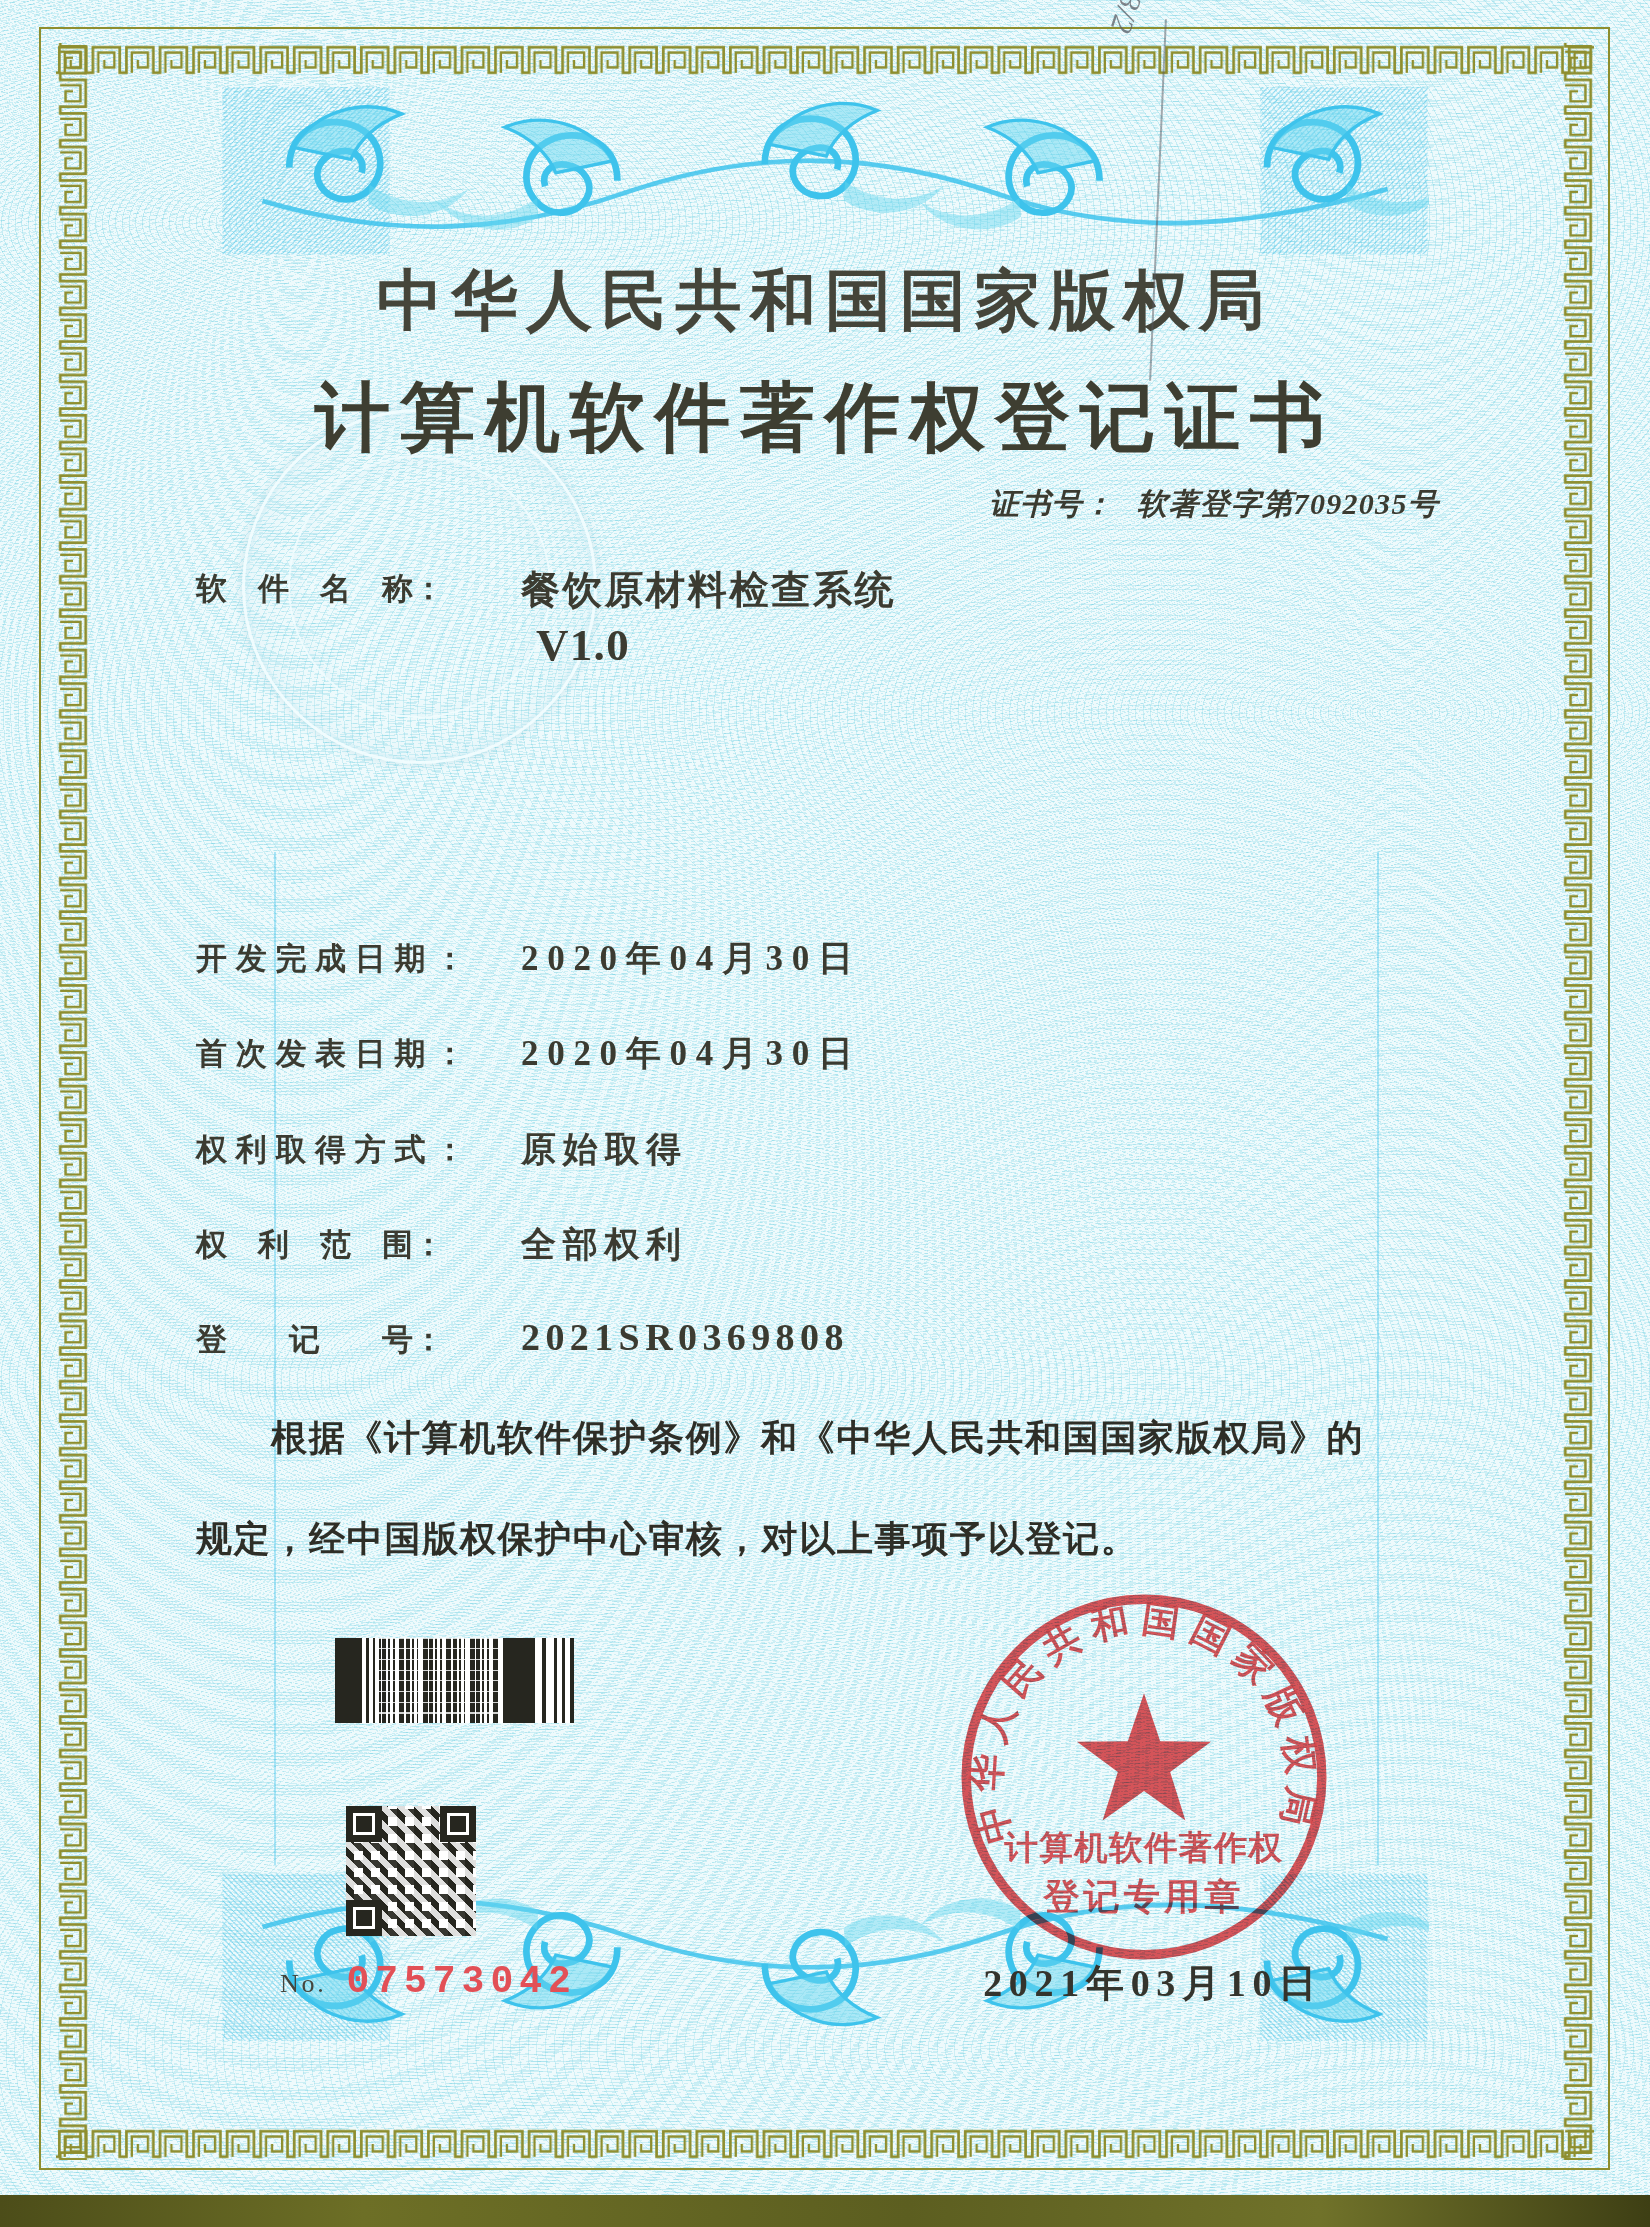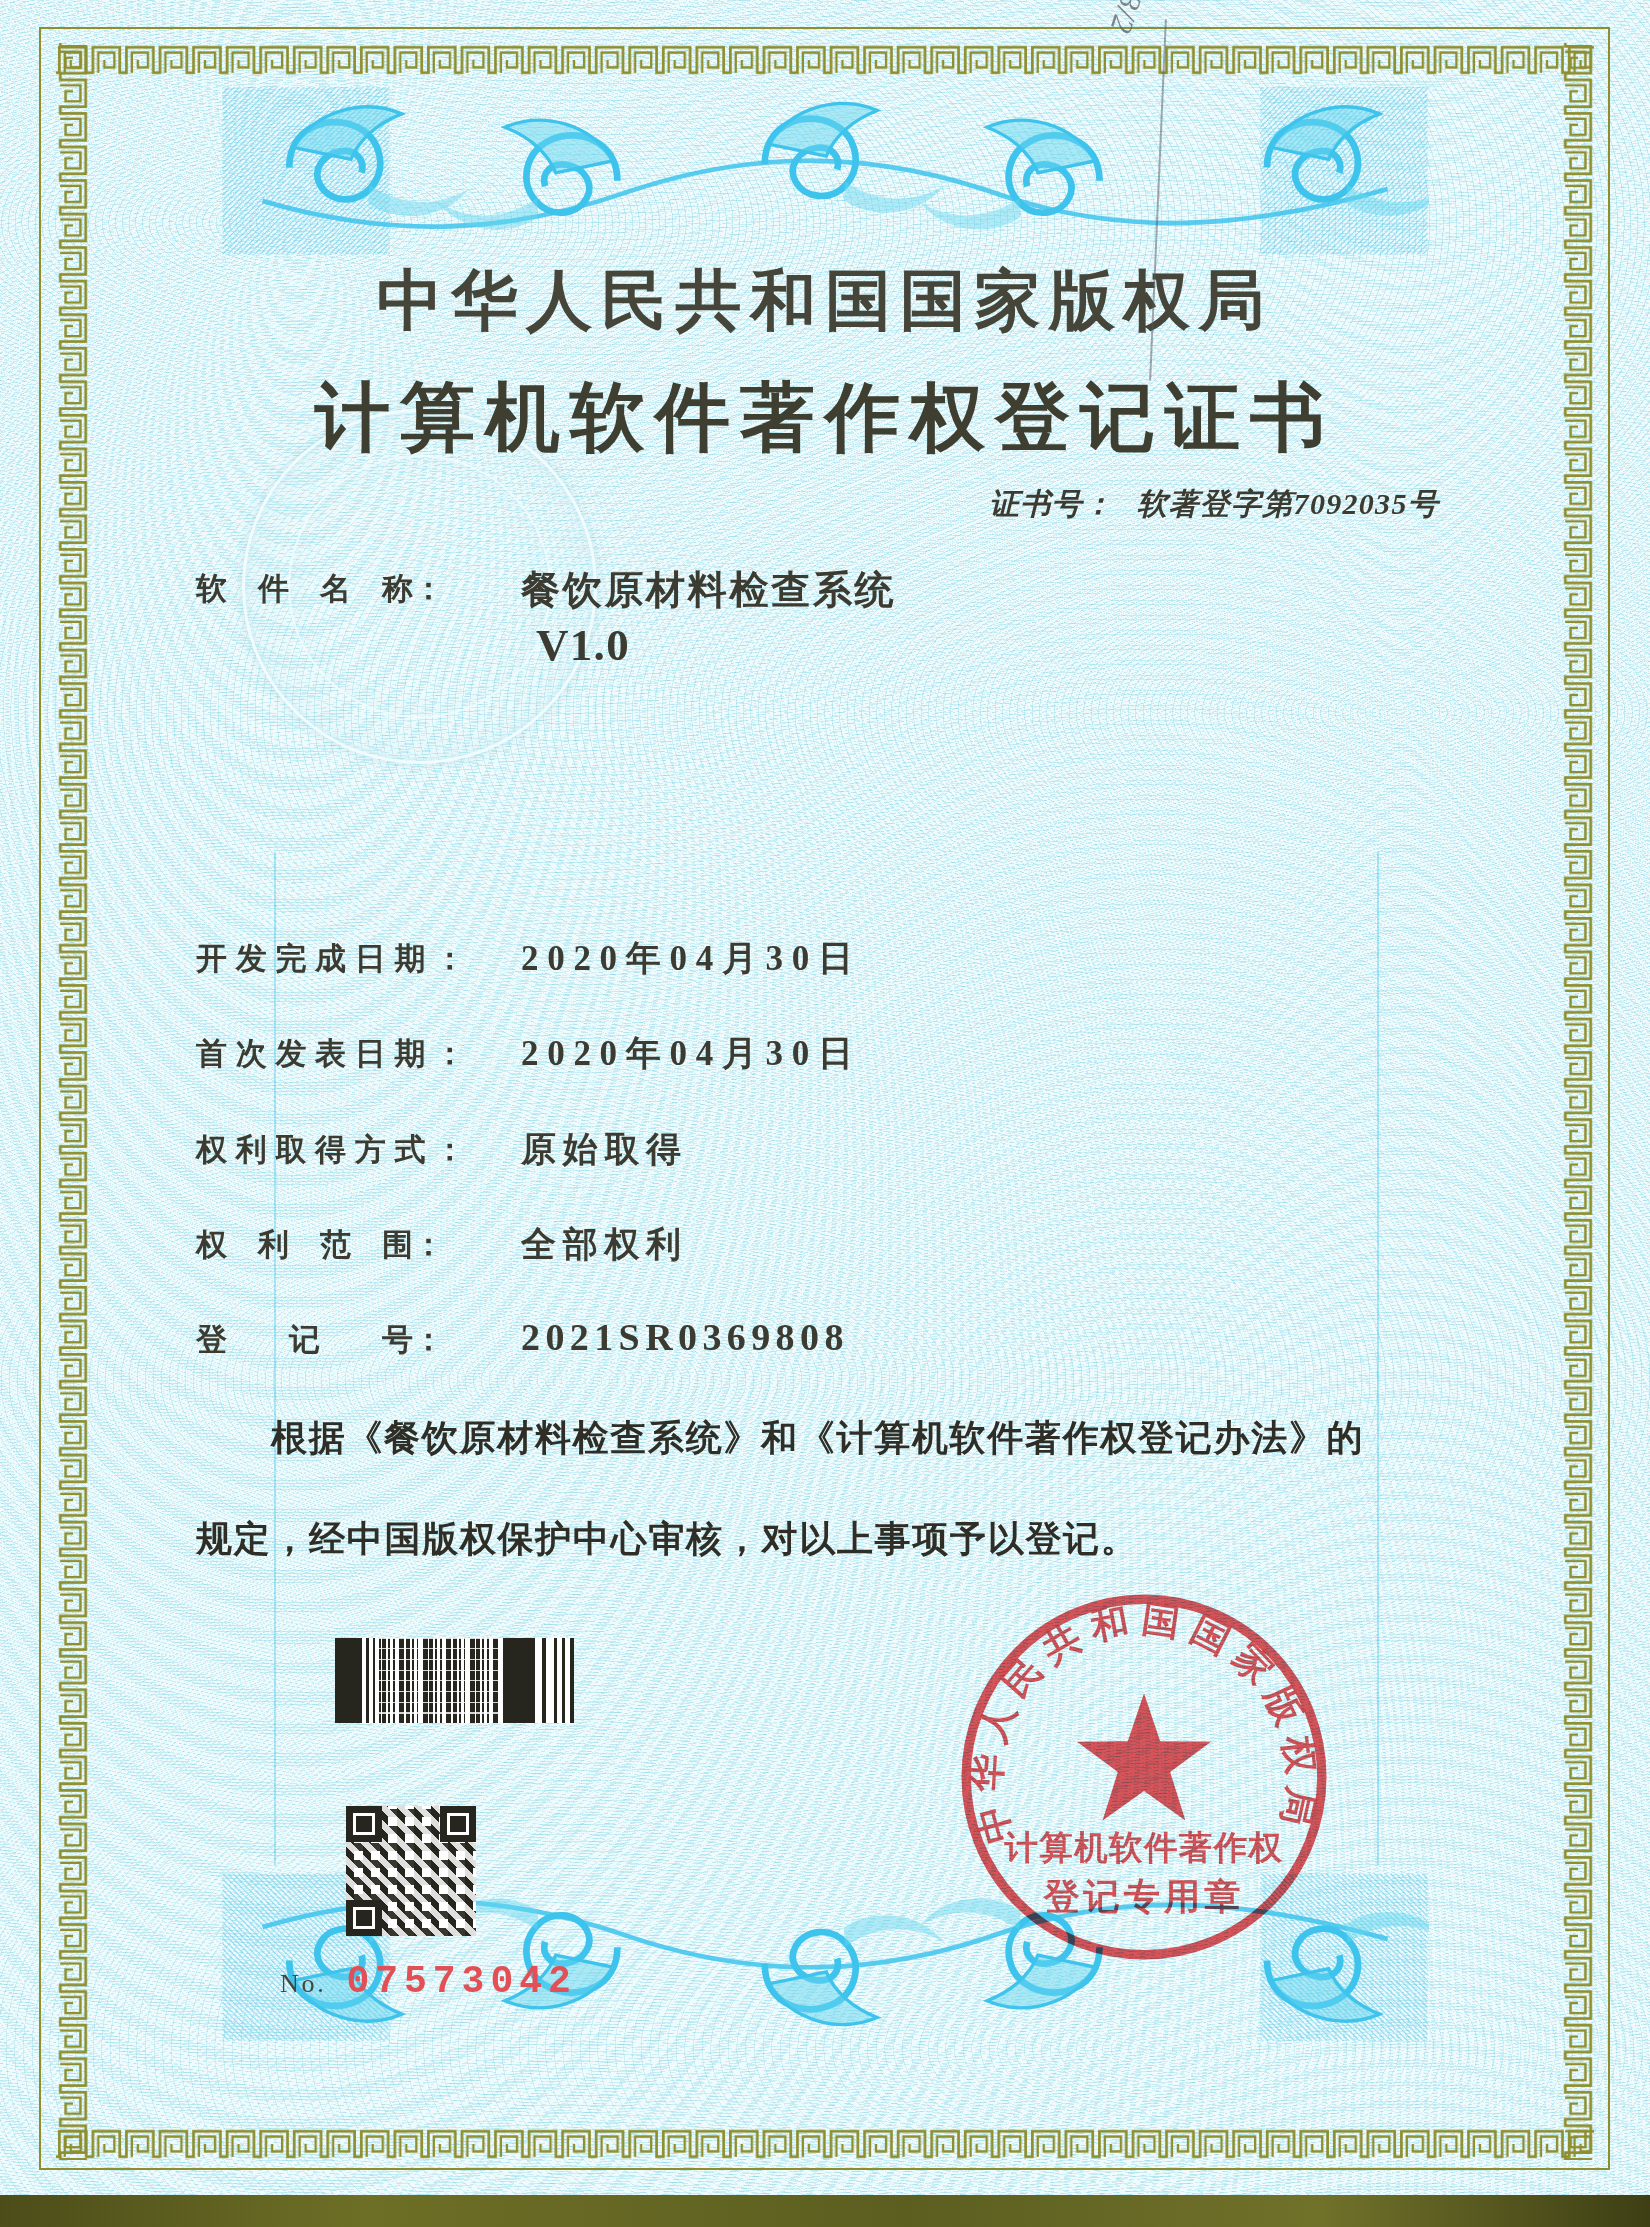--- a/index.html
+++ b/index.html
@@ -204,21 +204,21 @@
   <div class="abs row cn" style="top:1224px">
     <span class="lbl">权　利　范　围：</span>
     <span class="val v-plain">全部权利</span>
   </div>
 
   <div class="abs row cn" style="top:1319px">
     <span class="lbl">登　　记　　号：</span>
     <span class="val v-reg">2021SR0369808</span>
   </div>
 
-  <div class="abs para l1">根据《餐饮原材料检查系统》和《计算机软件著作权登记办法》的</div>
+  <div class="abs para l1">根据《计算机软件保护条例》和《中华人民共和国国家版权局》的</div>
   <div class="abs para l2">规定，经中国版权保护中心审核，对以上事项予以登记。</div>
 
   <div class="abs barcode"></div>
   <div class="abs qr">
     <div class="fp tl"></div>
     <div class="fp tr"></div>
     <div class="fp bl"></div>
   </div>
 
   <div class="abs serial">
@@ -230,19 +230,20 @@
     <circle cx="310" cy="310" r="265" fill="none" stroke="#e2484c" stroke-width="14" opacity=".92"></circle>
     <path id="sealArc" d="M 115.2 401.0 A 215 215 0 1 1 504.8 401.0" fill="none"></path>
     <text font-size="56" fill="#e2484c" opacity=".92" letter-spacing="15">
       <textPath href="#sealArc">中华人民共和国国家版权局</textPath>
     </text>
     <polygon fill="#e2484c" opacity=".92" points="310,185 334.1,256.8 409.9,257.6 349.0,302.7 371.7,375.0 310,331 248.3,375.0 271.0,302.7 210.1,257.6 285.9,256.8"></polygon>
     <text x="310" y="432" text-anchor="middle" font-size="50" letter-spacing="2" fill="#e2484c" opacity=".92">计算机软件著作权</text>
     <text x="310" y="506" text-anchor="middle" font-size="54" letter-spacing="6" fill="#e2484c" opacity=".92">登记专用章</text>
   </svg>
 
+  <div class="abs issue-date">2021年03月10日</div>
 
   <div class="abs pencil-note">3/2</div>
   <div class="abs pencil-line"></div>
   <div class="abs scan-strip"></div>
 
 </div>
 
 
 </body></html>

